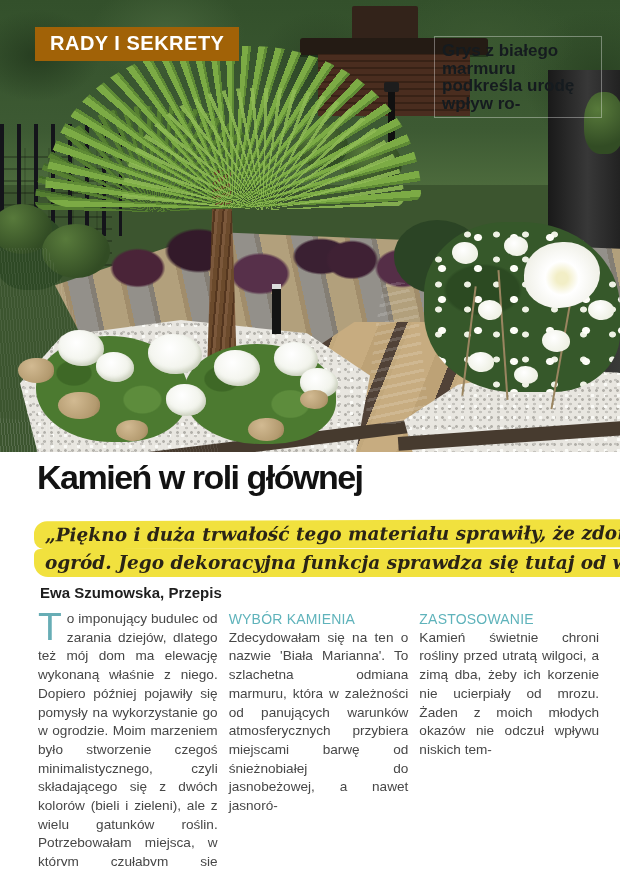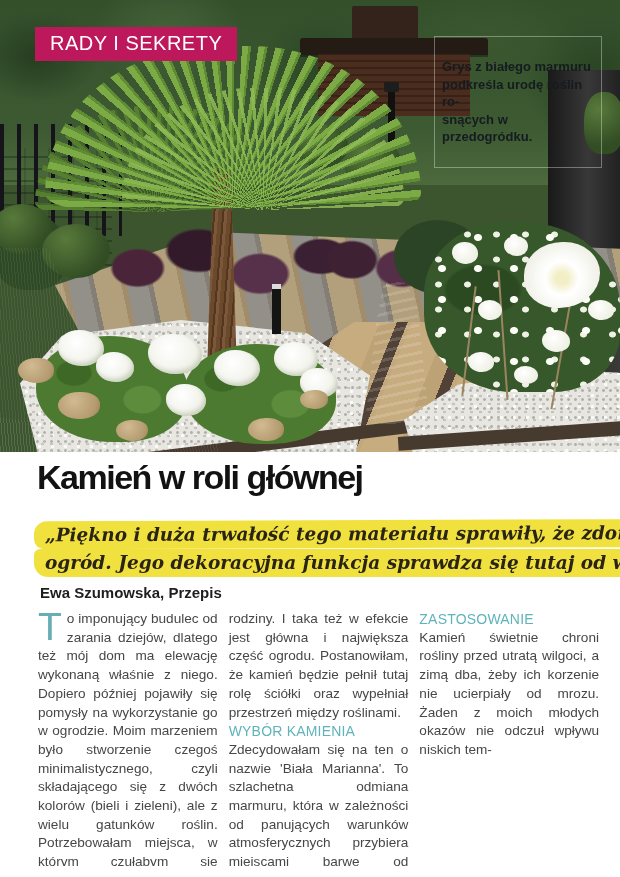--- a/index.html
+++ b/index.html
@@ -152,26 +152,26 @@
   .stone { position:absolute; background:radial-gradient(circle at 38% 32%, #d2ba92, #b39a6f 70%, #93794f); border-radius:50% 45% 48% 52%; }
   .stone1 { left:18px;  top:358px; width:36px; height:25px; }
   .stone2 { left:58px;  top:392px; width:42px; height:27px; }
   .stone3 { left:116px; top:420px; width:32px; height:21px; }
   .stone4 { left:248px; top:418px; width:36px; height:23px; }
   .stone5 { left:300px; top:390px; width:28px; height:19px; }
 
   .bollard { position:absolute; left:272px; top:284px; width:9px; height:50px; background:#141414; }
   .bollard-cap { position:absolute; left:272px; top:284px; width:9px; height:5px; background:#dcdcdc; }
 
-  .badge { position:absolute; left:35px; top:27px; background:#be185d; color:#ffffff;
-    font-weight:normal; font-size:20px; letter-spacing:.5px; padding:5px 15px 6px; white-space:nowrap; }
-
-  .photo-caption { position:absolute; left:434px; top:36px; width:168px; padding:21px 7px;
+  .badge { position:absolute; left:35px; top:27px; background:#a16207; color:#ffffff;
+    font-weight:bold; font-size:20px; letter-spacing:.5px; padding:5px 15px 6px; white-space:nowrap; }
+
+  .photo-caption { position:absolute; left:434px; top:36px; width:168px; padding:5px 7px;
     border:1px solid rgba(255,255,255,.35); color:#151b1f; font-weight:bold;
-    font-size:13px; line-height:17.5px; }
+    font-size:17px; line-height:17.5px; }
 
   
   .headline { position:absolute; left:37px; top:458px; font-size:34px; font-weight:bold;
     letter-spacing:-1.5px; color:#121212; white-space:nowrap; }
 
   .quote { position:absolute; left:34px; top:520px; width:575px; }
   .quote-line { display:inline-block; background:#f1e13e; color:#2a2416;
     font-family:"DejaVu Serif", serif; font-style:italic; font-weight:bold;
     font-size:18.5px; line-height:23px; padding:2px 11px 3px; white-space:nowrap; }
   .quote-line.l1 { border-radius:13px 16px 4px 10px; transform:rotate(-.2deg); }
@@ -254,40 +254,38 @@
     <div class="stone stone3"></div>
     <div class="stone stone4"></div>
     <div class="stone stone5"></div>
     <div class="bollard"></div>
     <div class="bollard-cap"></div>
 
     <div class="badge">RADY I SEKRETY</div>
 
     <div class="photo-caption">
       <div>Grys z białego marmuru</div>
-      <div>podkreśla urodę roślin ro-</div>
-      <div>snących w przedogródku.</div>
+      <div>podkreśla urodę wpływ ro-</div>
     </div>
   </div>
 
   <h1 class="headline">Kamień w roli głównej</h1>
 
   <div class="quote">
     <span class="quote-line l1">„Piękno i duża trwałość tego materiału sprawiły, że zdominował cały</span>
     <span class="quote-line l2">ogród. Jego dekoracyjna funkcja sprawdza się tutaj od wielu lat”</span>
   </div>
 
   <div class="author">Ewa Szumowska, Przepis</div>
 
   <div class="columns">
     <div class="col">
       <p><span class="dropcap">T</span><span>o imponujący budulec od zarania dziejów, dlatego też mój dom ma elewację wykonaną właśnie z niego. Dopiero później pojawiły się pomysły na wykorzystanie go w ogrodzie. Moim marzeniem było stworzenie czegoś minimalistycznego, czyli składającego się z dwóch kolorów (bieli i zieleni), ale z wielu gatunków roślin. Potrzebowałam miejsca, w którym czułabym się komfortowo i które jednocześnie cieszyłoby oczy całej</span></p>
     </div>
     <div class="col">
-      <p>rodziny. I taka też w efekcie jest główna i największa część ogrodu. Postanowiłam, że kamień będzie pełnił tutaj rolę ściółki oraz wypełniał przestrzeń między roślinami.</p>
       <div class="subhead">WYBÓR KAMIENIA</div>
       <p>Zdecydowałam się na ten o nazwie 'Biała Marianna'. To szlachetna odmiana marmuru, która w zależności od panujących warunków atmosferycznych przybiera miejscami barwę od śnieżnobiałej do jasnobeżowej, a nawet jasnoró-</p>
     </div>
     <div class="col">
       <div class="subhead">ZASTOSOWANIE</div>
       <p>Kamień świetnie chroni rośliny przed utratą wilgoci, a zimą dba, żeby ich korzenie nie ucierpiały od mrozu. Żaden z moich młodych okazów nie odczuł wpływu niskich tem-</p>
     </div>
   </div>
 
 

